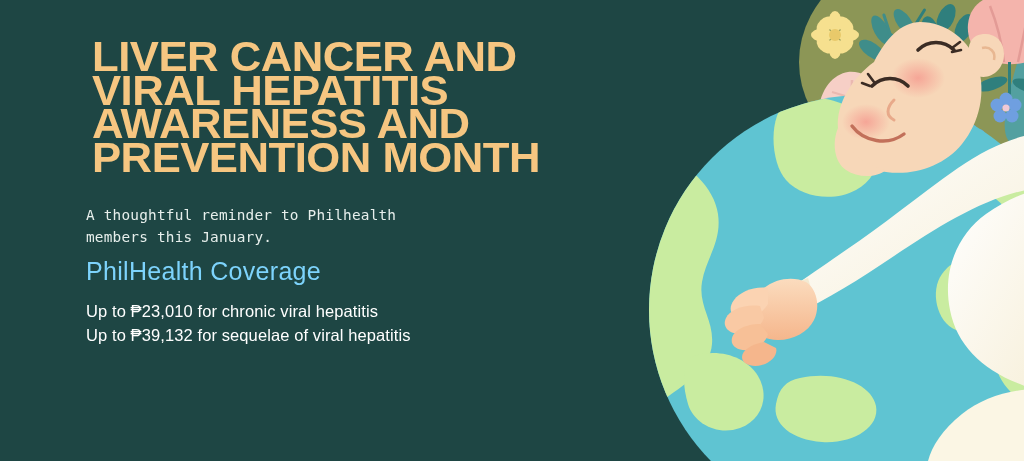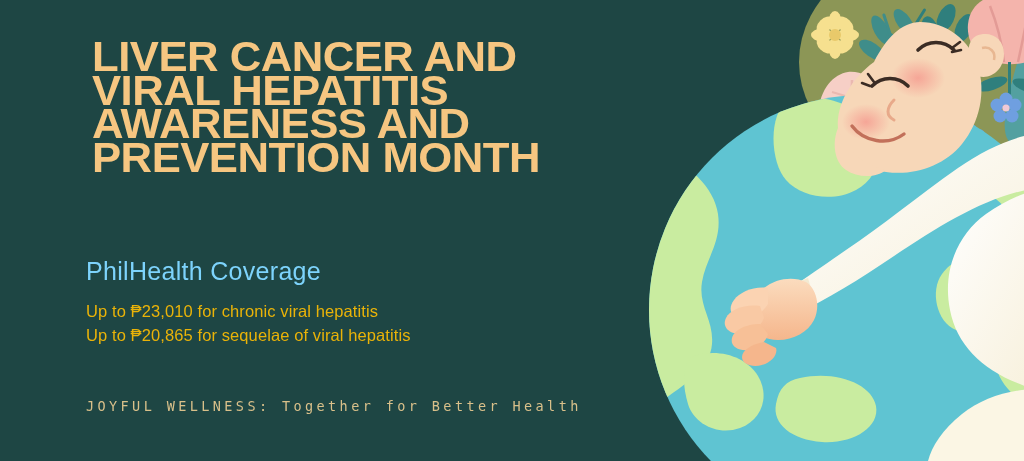--- a/index.html
+++ b/index.html
@@ -40,21 +40,21 @@
     position:absolute;left:40px;top:256px;
     font-family:"Liberation Sans",sans-serif;
     font-weight:300;font-size:25px;line-height:30px;
     color:#7dd3fc;letter-spacing:0.3px;
   }
 
   .bullets{
     position:absolute;left:40px;top:300px;width:450px;
     font-family:"Liberation Sans",sans-serif;
     font-weight:300;font-size:16.5px;line-height:23.5px;
-    color:#eab308;letter-spacing:0.1px;
+    color:#ffffff;letter-spacing:0.1px;
   }
   .bullets div{white-space:nowrap;}
 
   .footer{
     position:absolute;left:40px;top:398px;
     font-family:"DejaVu Sans Mono","Liberation Mono",monospace;
     font-size:13.5px;color:#d9c08a;
     letter-spacing:3.4px;white-space:nowrap;
   }
 </style>
@@ -270,24 +270,25 @@
     </svg>
   </div>
 
   <div class="content">
 
     <div class="headline">Liver Cancer and
 Viral Hepatitis
 Awareness and
 Prevention Month</div>
 
+    <div class="subtitle">A thoughtful reminder to Philhealth
+members this January.</div>
 
     <div class="section-title">PhilHealth Coverage</div>
 
     <div class="bullets">
       <div>Up to ₱23,010 for chronic viral hepatitis</div>
-      <div>Up to ₱20,865 for sequelae of viral hepatitis</div>
+      <div>Up to ₱39,132 for sequelae of viral hepatitis</div>
     </div>
 
-    <div class="footer">JOYFUL WELLNESS: Together for Better Health</div>
   </div>
 
 </div>
 
 </body></html>

